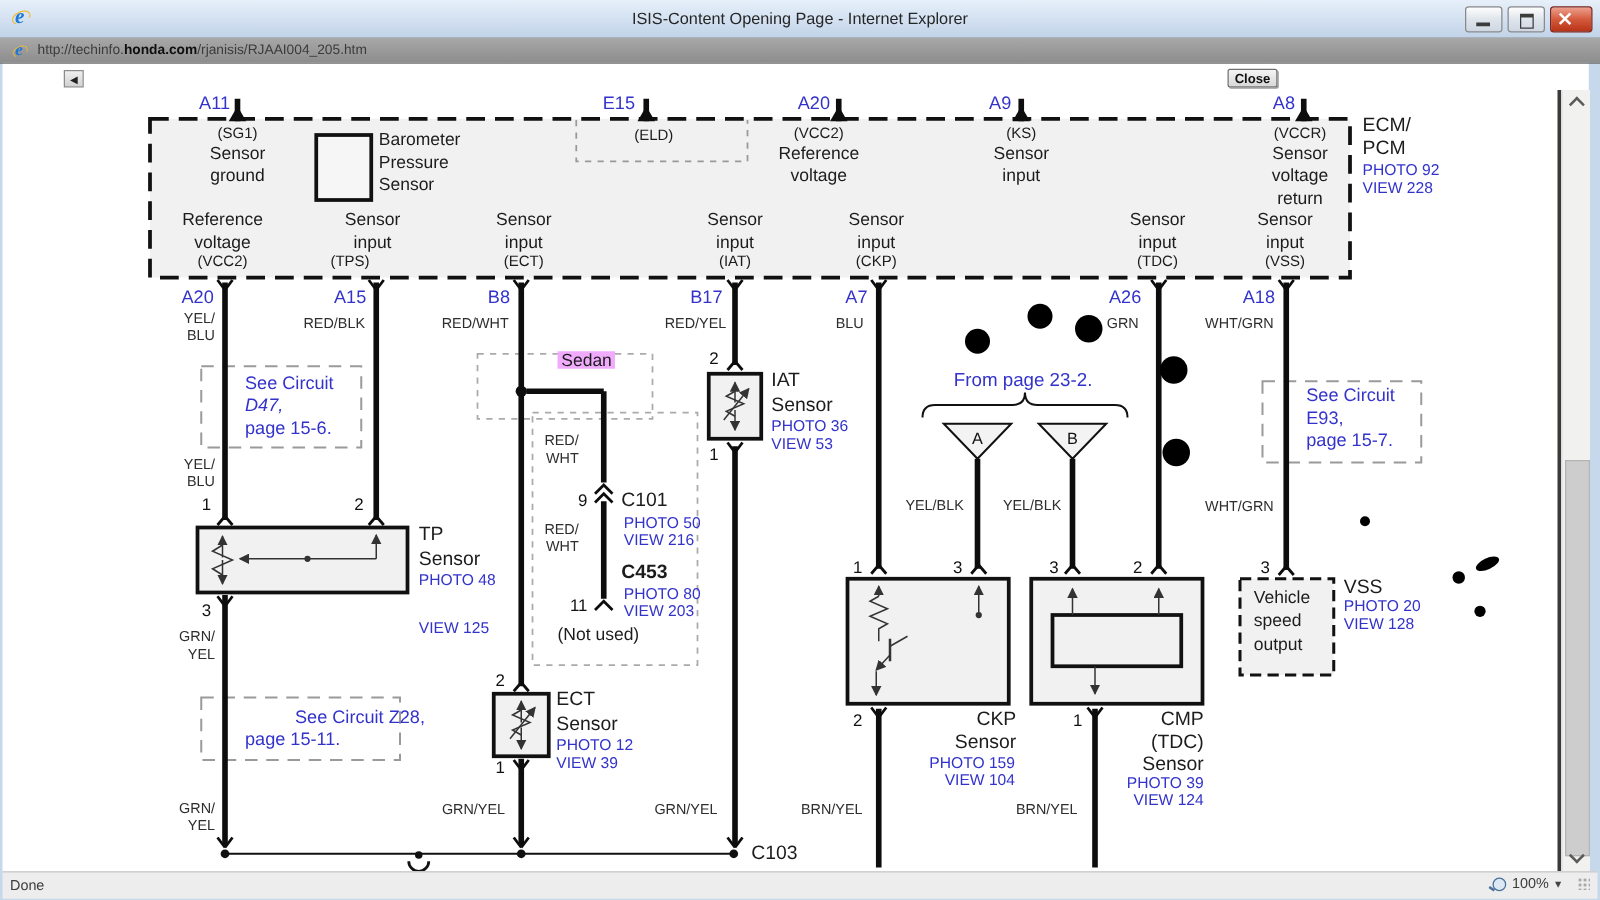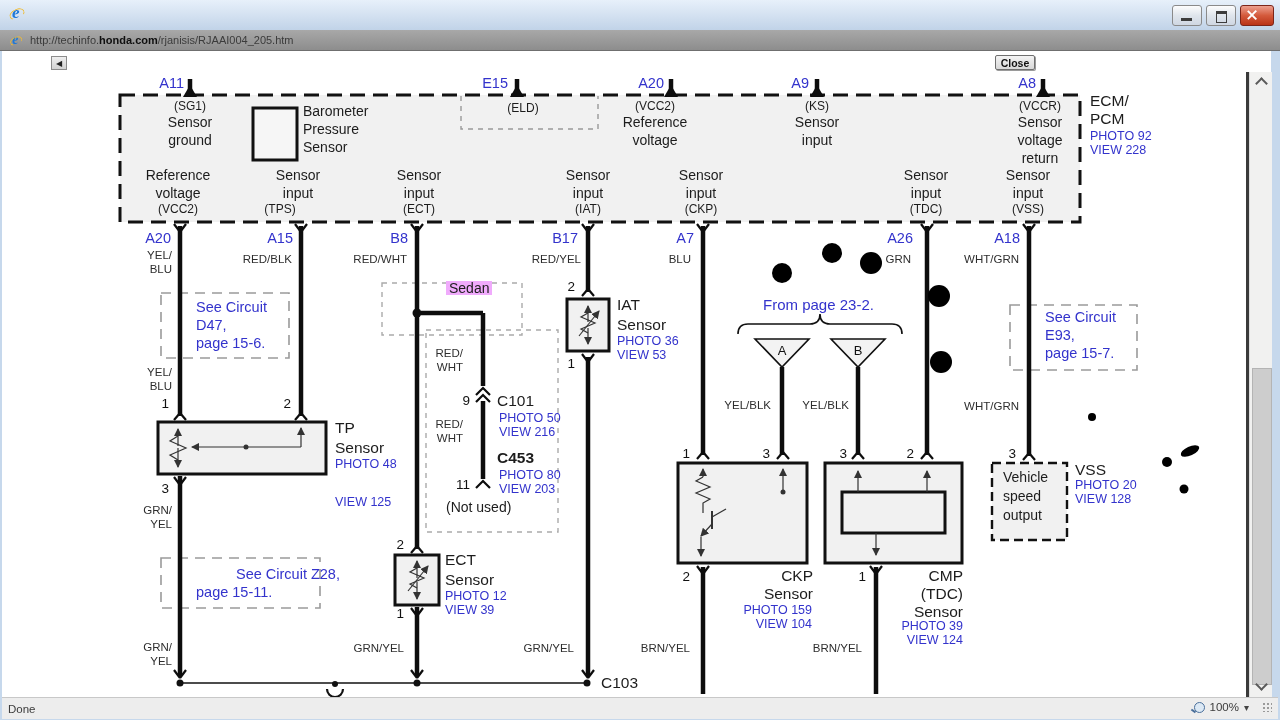--- a/index.html
+++ b/index.html
@@ -38,21 +38,21 @@
   .url b{color:#0f0f0f;}
 
   .content{position:absolute;left:2px;top:50px;width:1269px;height:647px;background:#fff;z-index:1;}
 
   .back-btn{position:absolute;left:51px;top:56px;width:16px;height:14px;z-index:5;
     background:linear-gradient(180deg,#efefef,#d2d2d2);border:1px solid #8c8c8c;
     font-size:8px;line-height:11px;text-align:center;color:#222;padding:0;}
   .close-btn{position:absolute;left:982px;top:55px;width:40px;height:15px;z-index:5;
     background:linear-gradient(180deg,#f4f4f4,#d8d8d8);border:1px solid #6f6f6f;
     border-radius:2px;font-size:10.5px;font-weight:bold;color:#111;line-height:12px;
-    text-align:center;padding:0;box-shadow:1px 1px 0 #9a9a9a;margin-left:13px;}
+    text-align:center;padding:0;box-shadow:1px 1px 0 #9a9a9a;}
 
   .statusbar{position:absolute;left:2px;top:697px;width:1276px;height:21px;z-index:6;
     background:#ededed;border-top:1px solid #c8c8c8;font-size:11.5px;color:#3c3c3c;}
   .status-text{position:absolute;left:6px;top:5px;}
   .status-right{position:absolute;right:6px;top:3px;display:flex;align-items:center;gap:5px;}
   .zoom-icon{width:9px;height:9px;border:1.6px solid #4a6f9b;border-radius:50%;
     position:relative;display:inline-block;background:#dce9f5;}
   .zoom-icon::after{content:"";position:absolute;left:-4px;top:7px;width:5px;height:1.8px;
     background:#4a6f9b;transform:rotate(35deg);}
   .caret{font-size:10px;color:#444;}
@@ -344,21 +344,21 @@
       <span class="lbl pin13 ar" style="left: 770px; top: 447px;">3</span>
       <span class="lbl pin13 ar" style="left: 847px; top: 447px;">3</span>
       <span class="lbl pin13 ar" style="left: 914px; top: 447px;">2</span>
       <span class="lbl pin13 ar" style="left: 1016px; top: 447px;">3</span>
       <span class="lbl pin13 ar" style="left: 690px; top: 570px;">2</span>
       <span class="lbl pin13 ar" style="left: 866px; top: 570px;">1</span>
       <span class="lbl tA ac" style="left: 782px; top: 344px;">A</span>
       <span class="lbl tA ac" style="left: 858px; top: 344px;">B</span>
       <span class="lbl fp" style="left: 763px; top: 297px;">From page 23-2.</span>
       <span class="lbl sc" style="left: 196px; top: 300px;">See Circuit</span>
-      <span class="lbl sc" style="left: 196px; top: 318px;">D47,</span>
+      <span class="lbl sc" style="left: 196px; top: 318px; font-style: italic;">D47,</span>
       <span class="lbl sc" style="left: 196px; top: 336px;">page 15-6.</span>
       <span class="lbl sc" style="left: 196px; top: 567px; margin-left: 40px;">See Circuit Z28,</span>
       <span class="lbl sc" style="left: 196px; top: 585px;">page 15-11.</span>
       <span class="lbl sc" style="left: 1045px; top: 310px;">See Circuit</span>
       <span class="lbl sc" style="left: 1045px; top: 328px;">E93,</span>
       <span class="lbl sc" style="left: 1045px; top: 346px;">page 15-7.</span>
       <span class="lbl nm" style="left: 335px; top: 420px;">TP</span>
       <span class="lbl nm" style="left: 335px; top: 440px;">Sensor</span>
       <span class="lbl ph" style="left: 335px; top: 458px;">PHOTO 48</span>
       <span class="lbl ph" style="left: 335px; top: 496px;">VIEW 125</span>
@@ -394,20 +394,21 @@
       <span class="lbl ph" style="left: 499px; top: 483px;">VIEW 203</span>
       <span class="lbl bx" style="left: 446px; top: 500px;">(Not used)</span>
       <span class="lbl nm" style="left: 601px; top: 675px;">C103</span>
     </div>
 </div>
 
 <div class="titlebar">
   <span class="ie-icon tb-icon">
       <span class="e">e</span>
     </span>
+  <span class="title">ISIS-Content Opening Page - Internet Explorer</span>
   <div class="win-btns">
     <div class="wbtn">
         <span class="glyph-min"></span>
       </div>
     <div class="wbtn">
         <span class="glyph-max"></span>
       </div>
     <div class="wbtn close">
         <span class="glyph-x1"></span>
         <span class="glyph-x2"></span>

